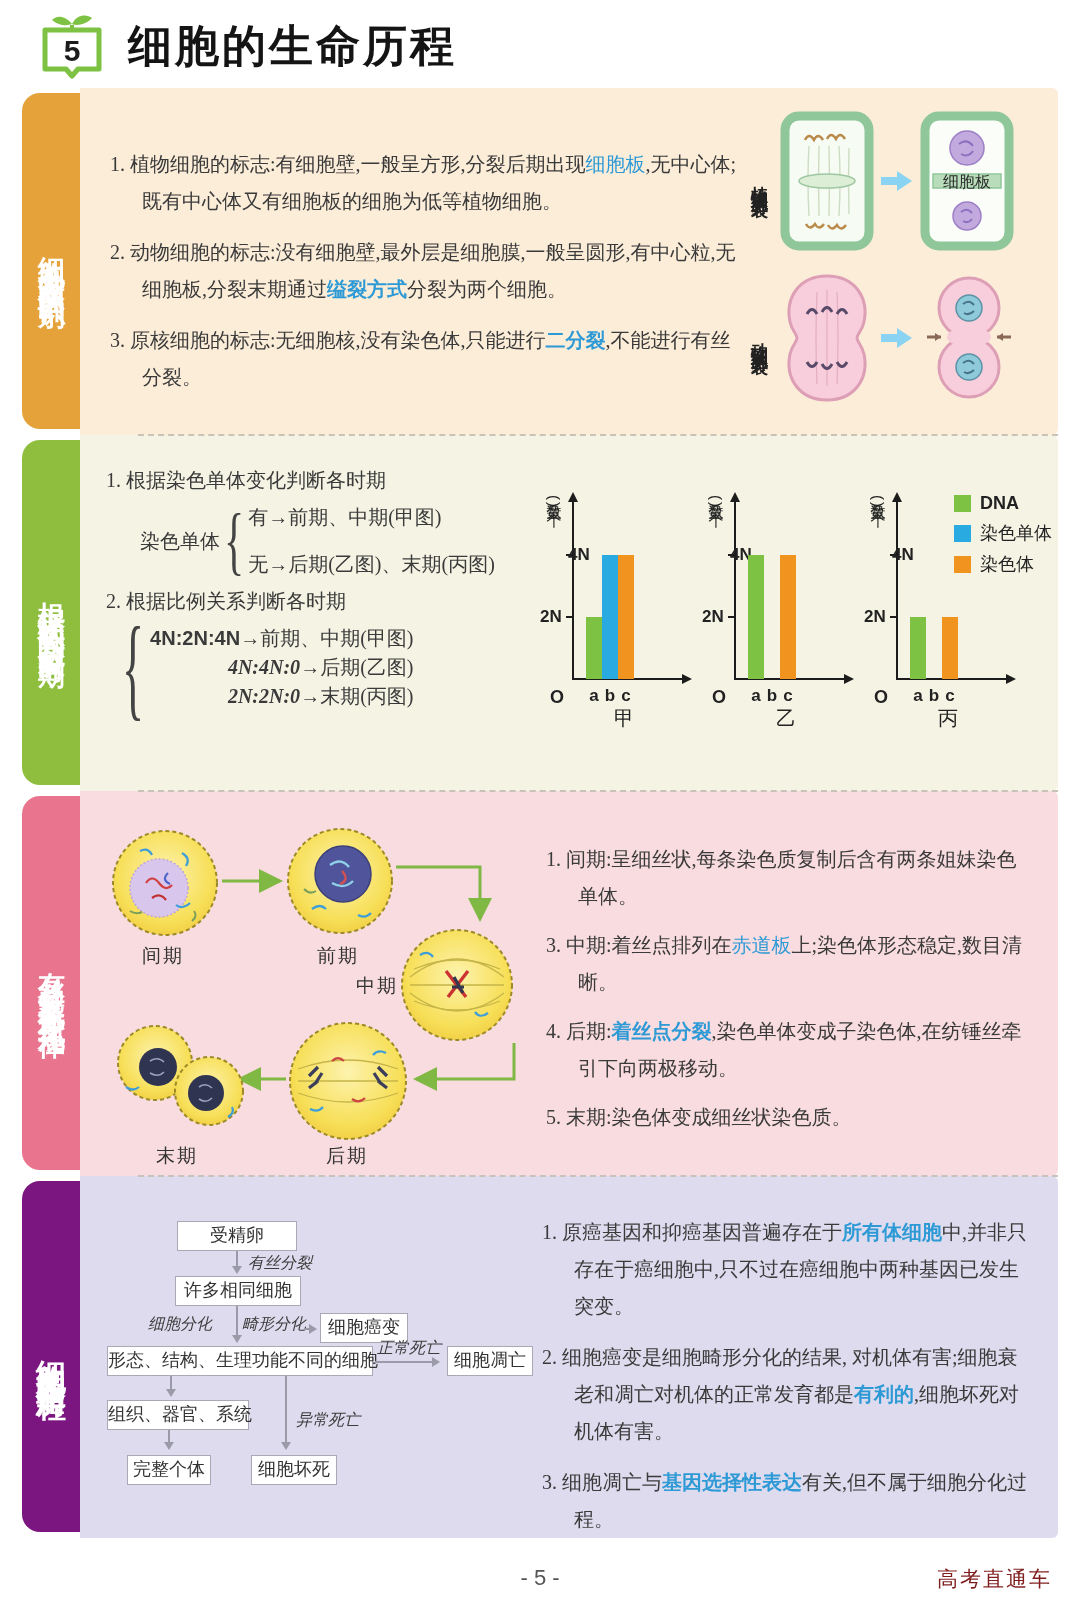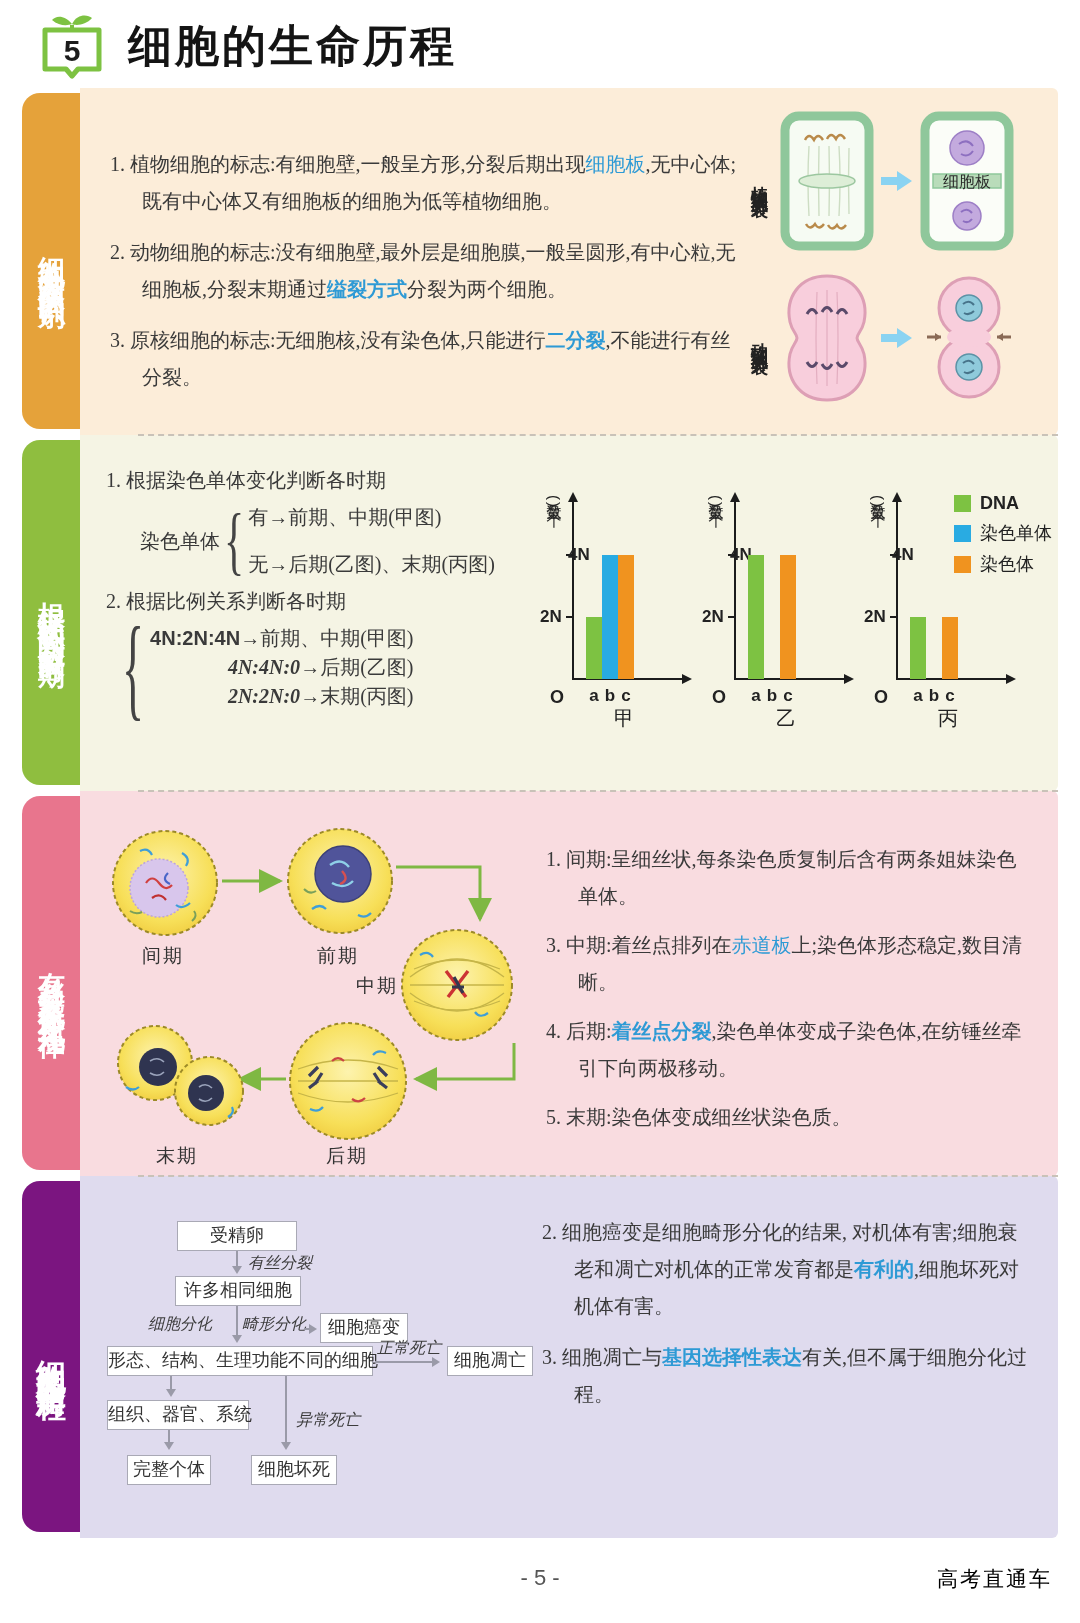--- a/index.html
+++ b/index.html
@@ -89,21 +89,21 @@
         border:5px solid transparent;border-top:8px solid #9a9aa8;}
   .arr-h{position:absolute;height:2px;background:#9a9aa8;}
   .arr-h::after{content:'';position:absolute;right:-8px;top:-4px;width:0;height:0;
         border:5px solid transparent;border-left:8px solid #9a9aa8;}
   .s4 .txt{flex:1;padding:38px 26px 0 0;}
   .s4 .note{font-size:20px;}
   
   .footer{position:absolute;left:0;bottom:18px;width:1080px;height:40px;}
   .pageno{position:absolute;left:470px;width:140px;text-align:center;font-size:22px;color:#555;
           font-family:"Liberation Sans","DejaVu Sans",sans-serif;}
-  .brand{position:absolute;right:28px;font-size:21px;color:#000000;letter-spacing:2px;}
+  .brand{position:absolute;right:28px;font-size:21px;color:#7f1d1d;letter-spacing:2px;}
 </style>
 </head>
 <body>
 
 <div class="hdr">
   <svg width="76" height="66" viewBox="0 0 76 66">
     <path d="M11,17 h54 v39 h-21 l-6,7 -6,-7 h-21 z" fill="#ffffff" stroke="#7DC242" stroke-width="5" stroke-linejoin="round"></path>
     <path d="M38,17 v-5" stroke="#7DC242" stroke-width="4"></path>
     <path d="M38,11 C31,2 22,2 18,7 C25,13 33,13 38,11 Z" fill="#7DC242"></path>
     <path d="M38,11 C43,1 53,1 58,5 C52,12 42,13 38,11 Z" fill="#7DC242"></path>
@@ -411,20 +411,21 @@
         <div class="fbox" style="left:367px;top:170px;width:86px;">细胞凋亡</div>
         <div class="arr-v" style="left:90px;top:200px;height:18px;"></div>
         <div class="fbox" style="left:27px;top:224px;width:142px;">组织、器官、系统</div>
         <div class="arr-v" style="left:205px;top:200px;height:71px;"></div>
         <div class="flabel" style="left:216px;top:234px;">异常死亡</div>
         <div class="arr-v" style="left:88px;top:254px;height:17px;"></div>
         <div class="fbox" style="left:47px;top:279px;width:84px;">完整个体</div>
         <div class="fbox" style="left:171px;top:279px;width:86px;">细胞坏死</div>
       </div>
       <div class="txt">
+        <p class="note"><span>1. 原癌基因和抑癌基因普遍存在于</span><span class="blb">所有体细胞</span><span>中,并非只存在于癌细胞中,只不过在癌细胞中两种基因已发生突变。</span></p>
         <p class="note"><span>2. 细胞癌变是细胞畸形分化的结果, 对机体有害;细胞衰老和凋亡对机体的正常发育都是</span><span class="blb">有利的</span><span>,细胞坏死对机体有害。</span></p>
         <p class="note"><span>3. 细胞凋亡与</span><span class="blb">基因选择性表达</span><span>有关,但不属于细胞分化过程。</span></p>
       </div>
     </div>
   </div>
 
 </div>
 
 <div class="footer">
   <span class="pageno">- 5 -</span>

